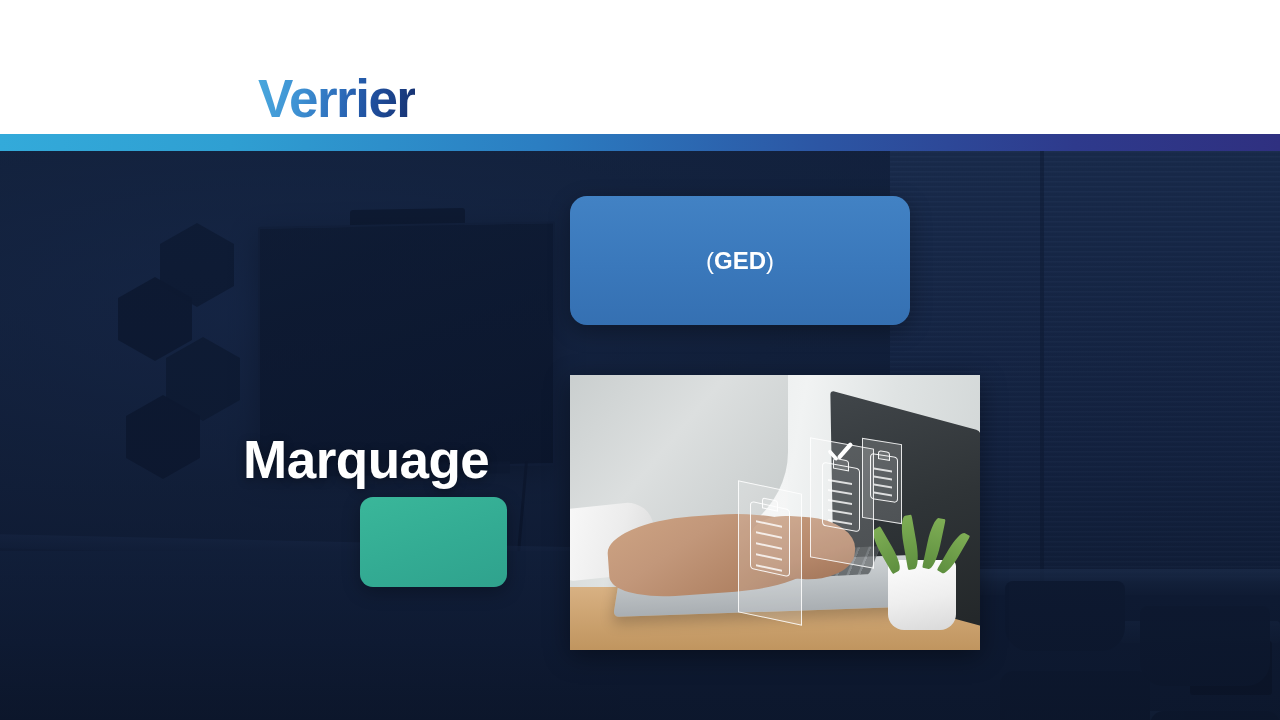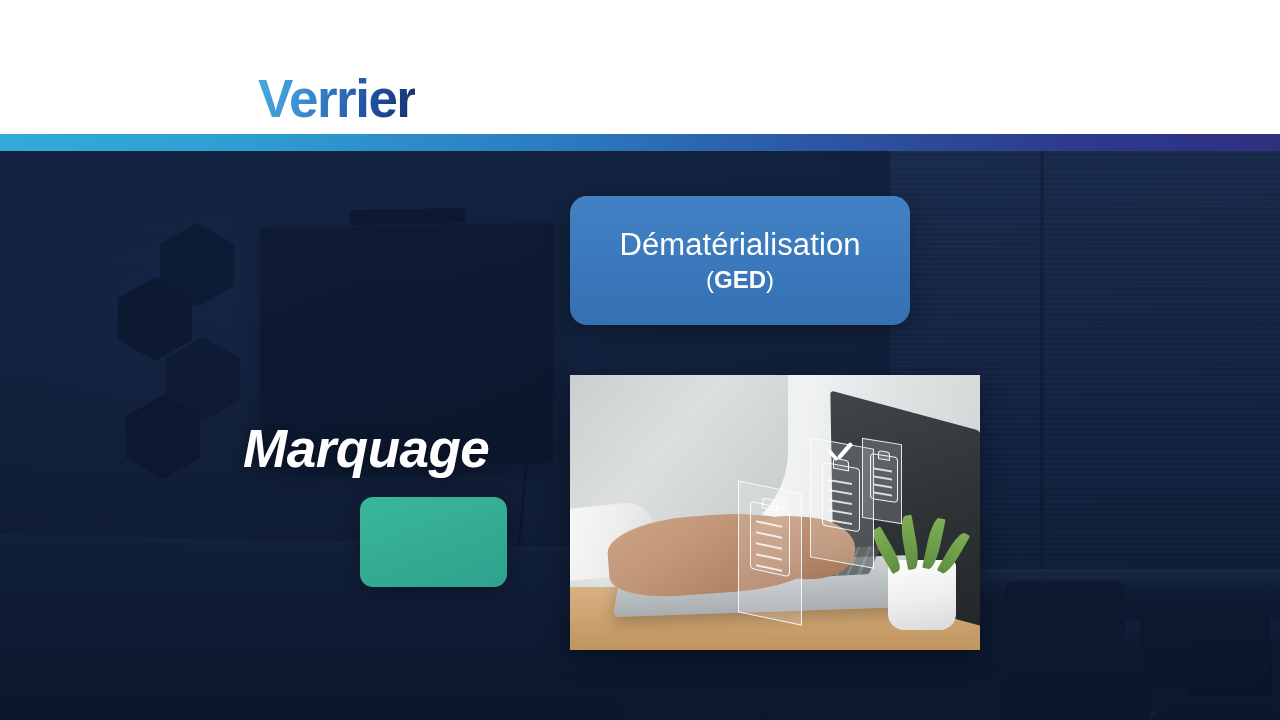--- a/index.html
+++ b/index.html
@@ -208,28 +208,27 @@
   .card-ged .line2 {
     color: #ffffff;
     font-size: 24px;
     font-weight: normal;
     line-height: 1.25;
   }
   .card-ged .line2 b { font-weight: bold; }
 
   .marquage {
     position: absolute;
-    left: 243px; top: 418px;
+    left: 243px; top: 429px;
     color: #ffffff;
     font-size: 53px;
     font-weight: bold;
     letter-spacing: -0.5px;
     z-index: 20;
     text-shadow: 0 2px 10px rgba(0,0,0,.35);
-    font-style: italic;
   }
 
   .card-teal {
     position: absolute;
     left: 360px; top: 497px;
     width: 147px; height: 90px;
     background: linear-gradient(160deg, #3ab79a 0%, #33ab93 55%, #2fa28d 100%);
     border-radius: 13px;
     z-index: 20;
     box-shadow: 0 5px 18px rgba(0,0,0,.28);
@@ -417,21 +416,20 @@
     <div class="monitor-sm"></div>
     <div class="chair c1"></div>
     <div class="chair c2"></div>
     <div class="chair c3"></div>
     <div class="chair c4"></div>
 
     <div class="bg-tint"></div>
   </div>
 
   <div class="card-ged">
-    <div class="line1">Dématérialisation</div>
     <div class="line2"><span>(</span><b>GED</b><span>)</span></div>
   </div>
 
   <div class="marquage">Marquage</div>
 
   <div class="card-teal"></div>
 
   <div class="photo">
     <div class="ph-bg"></div>
     <div class="ph-wall-col"></div>

